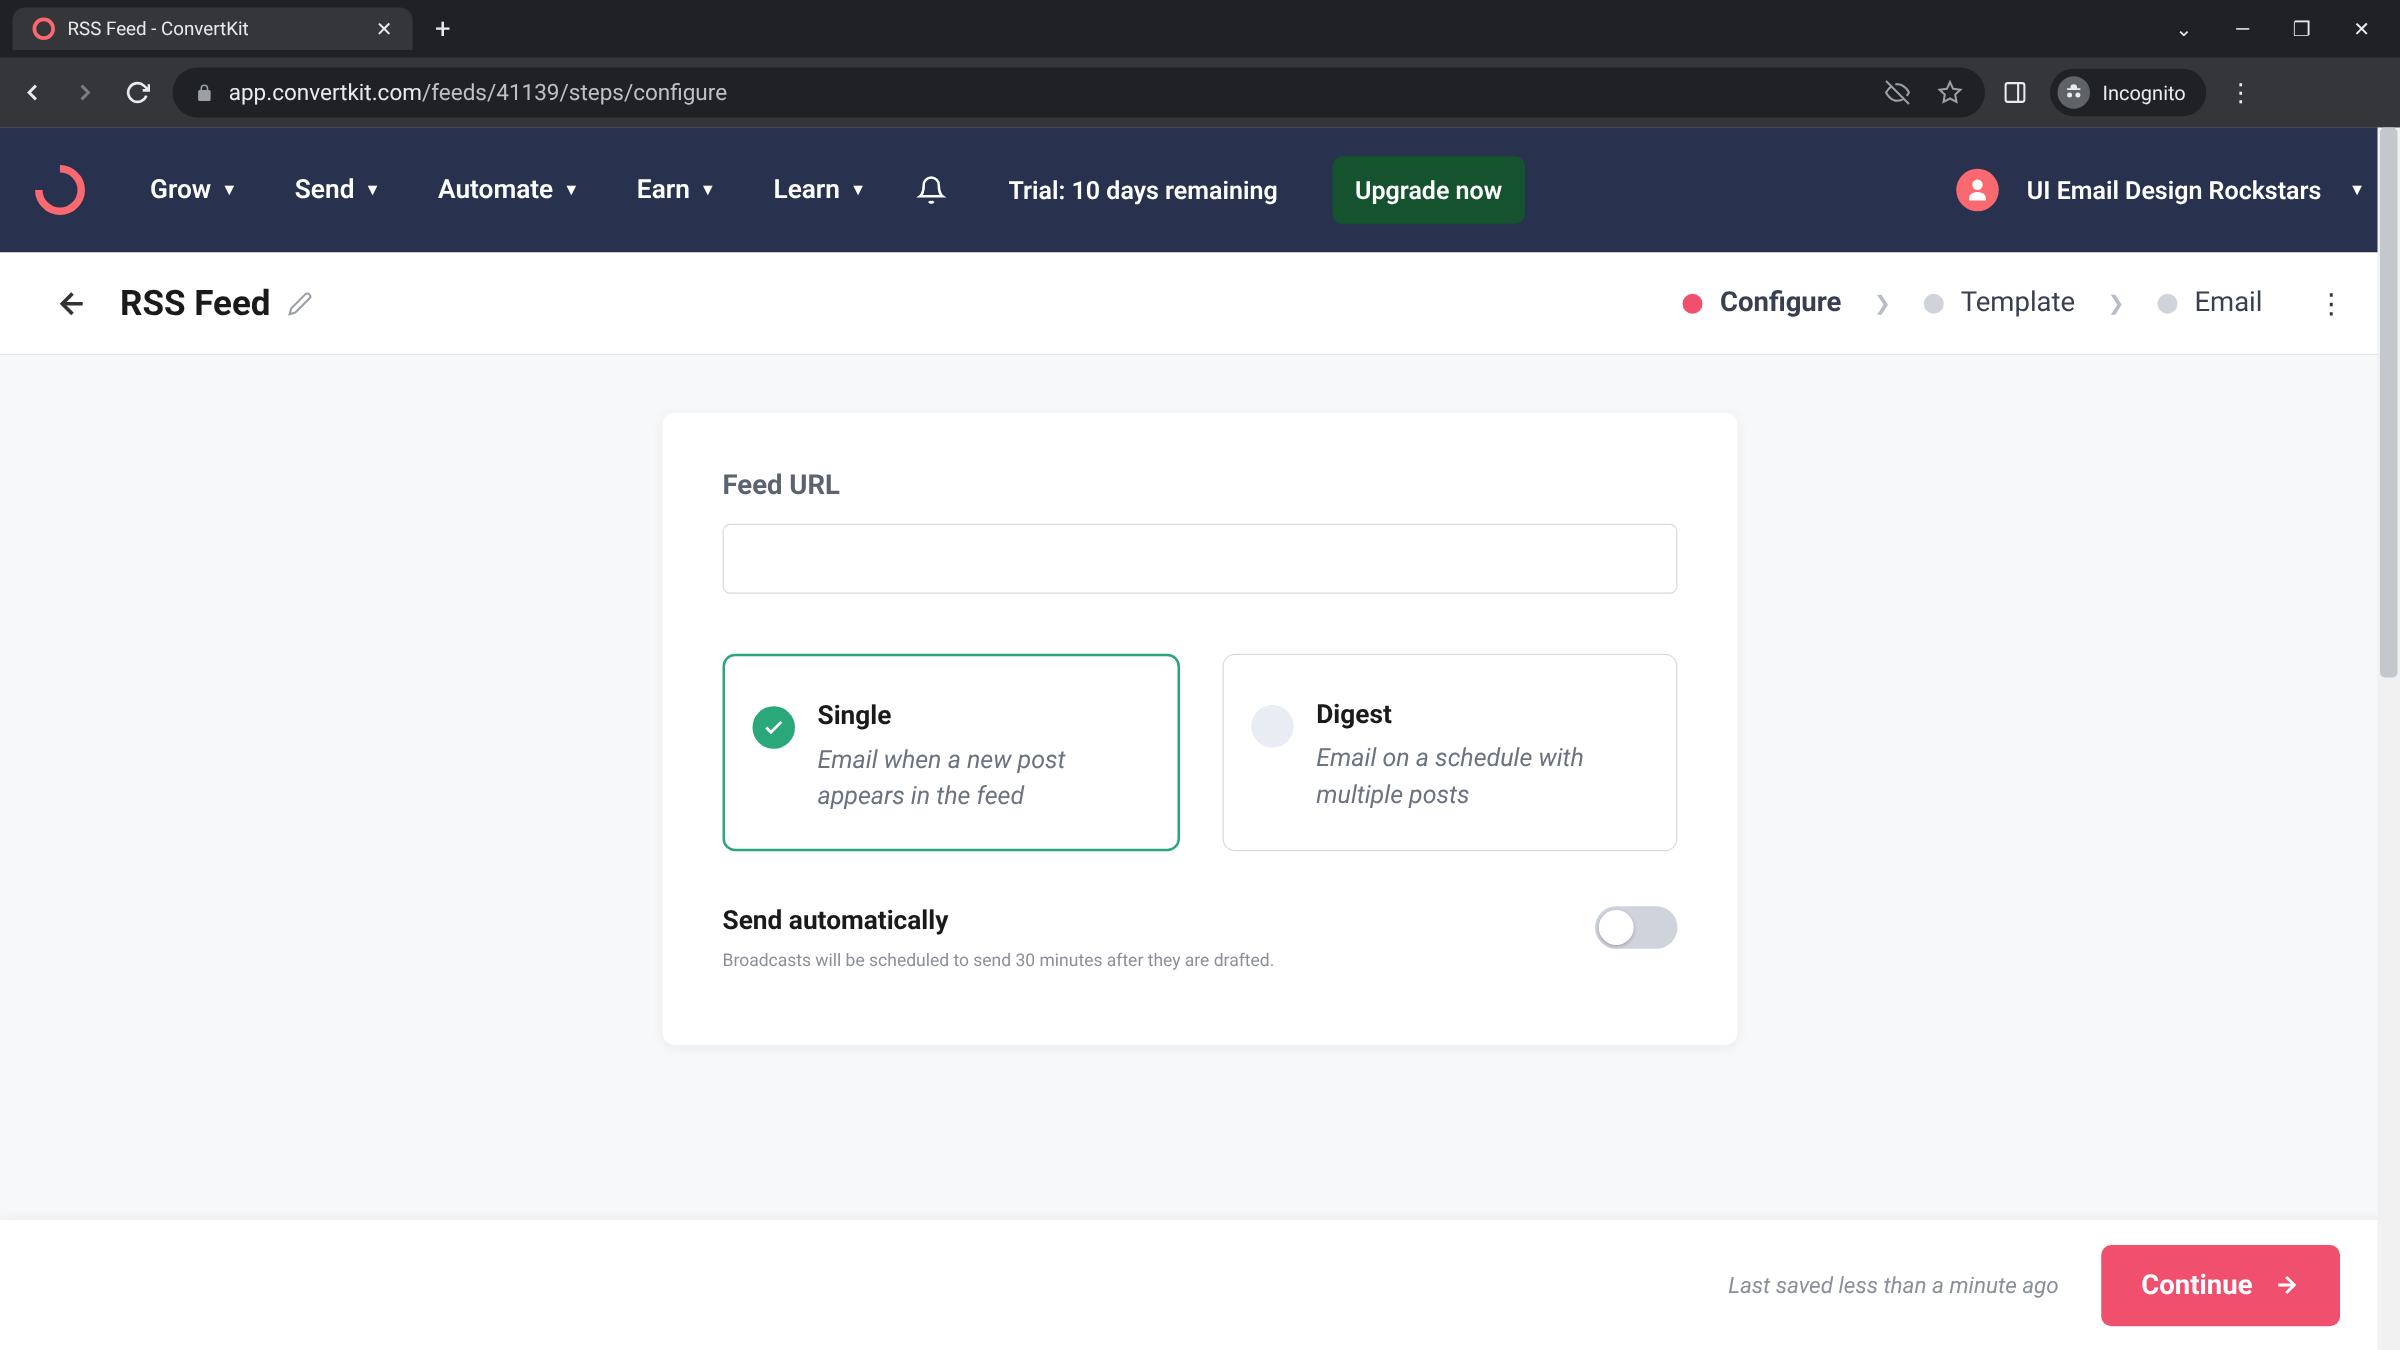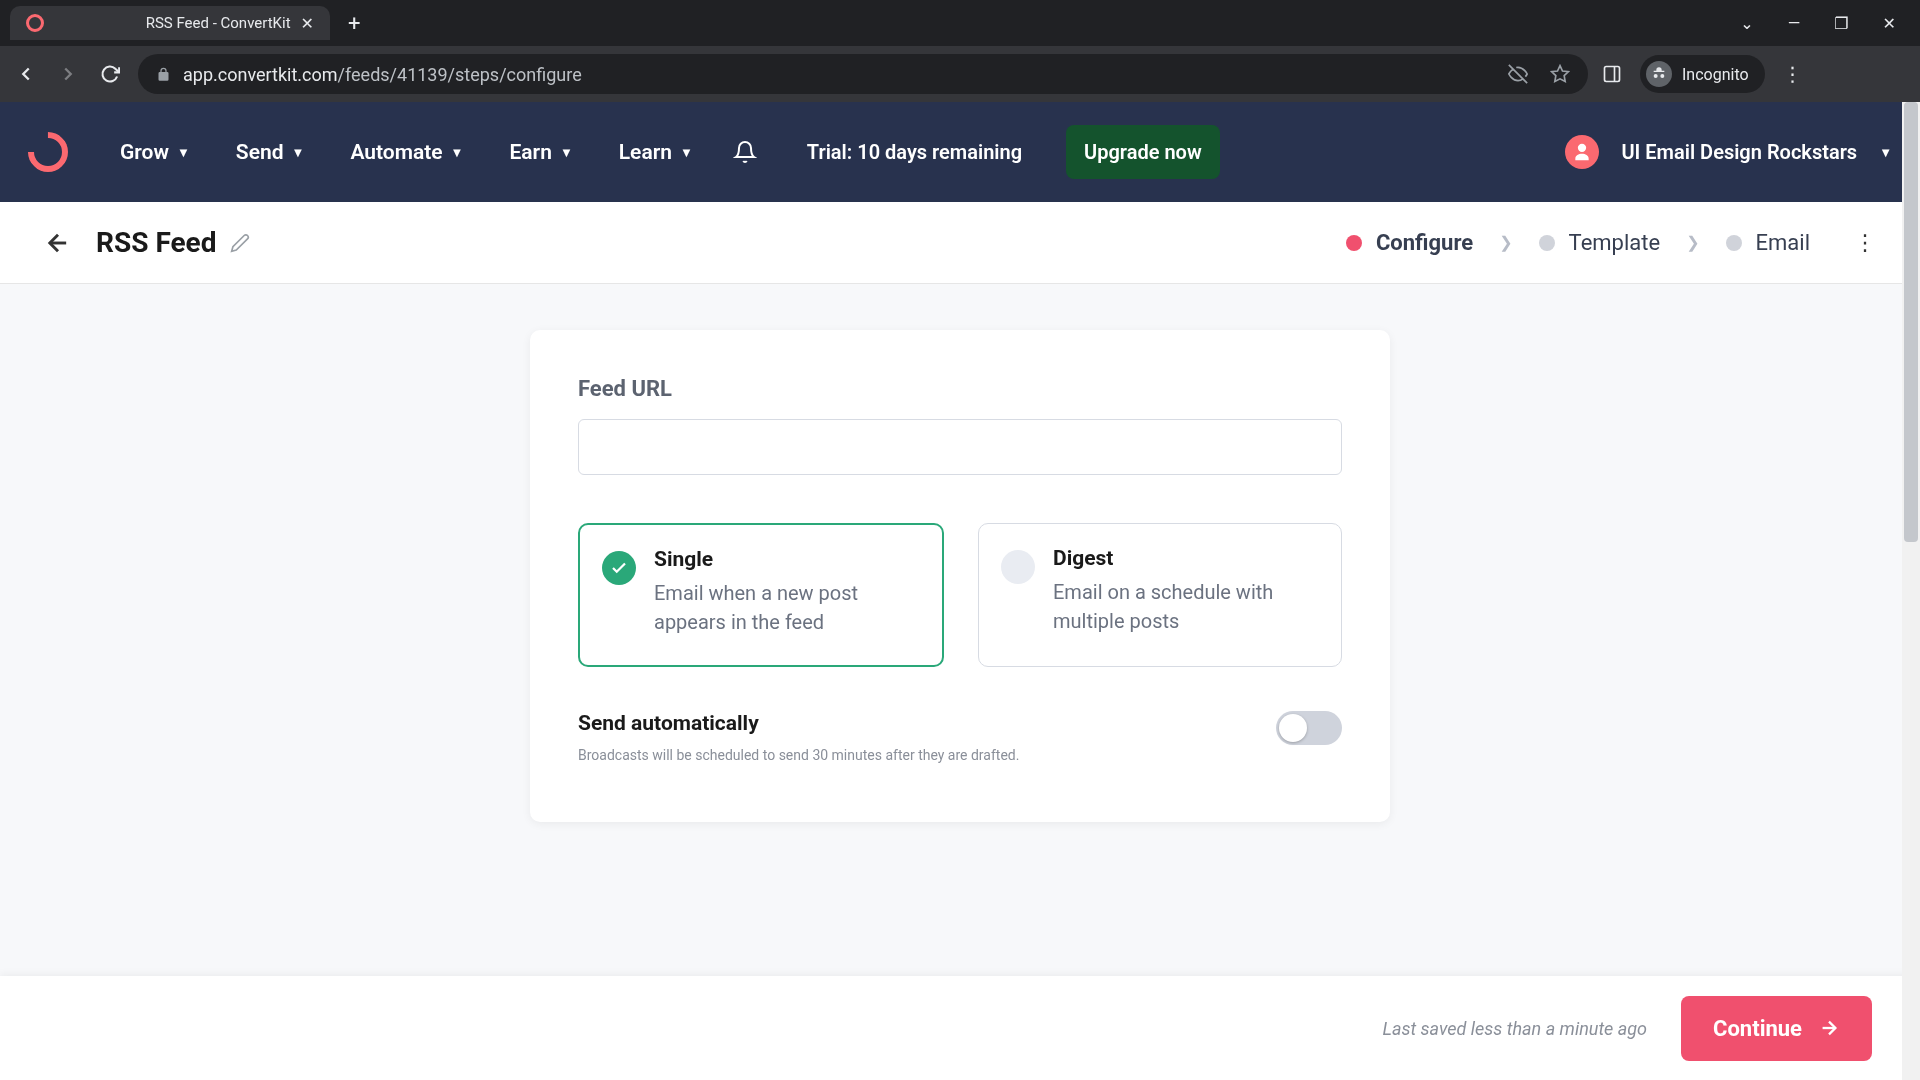--- a/index.html
+++ b/index.html
@@ -1,21 +1,21 @@
 <!DOCTYPE html>
 <html><head>
 <meta charset="utf-8">
 <style>
   * { margin: 0; padding: 0; box-sizing: border-box; font-family: -apple-system, BlinkMacSystemFont, "Segoe UI", Roboto, sans-serif; }
   html, body { width: 1920px; height: 1080px; overflow: hidden; background: #fff; }
 
   
   .browser-chrome { background: #202124; color: #e8eaed; }
   .tab-strip { display: flex; align-items: center; height: 46px; padding-left: 10px; }
-  .tab { display: flex; align-items: center; gap: 10px; background: #35363a; height: 34px; padding: 0 16px; border-radius: 10px 10px 0 0; min-width: 320px; text-align: right; }
+  .tab { display: flex; align-items: center; gap: 10px; background: #35363a; height: 34px; padding: 0 16px; border-radius: 10px 10px 0 0; min-width: 320px; }
   .tab .favicon { width: 18px; height: 18px; border-radius: 50%; border: 3px solid #fb6970; }
   .tab .title { font-size: 15px; color: #e8eaed; flex: 1; }
   .tab .close { color: #e8eaed; font-size: 16px; cursor: pointer; }
   .new-tab { color: #e8eaed; font-size: 22px; margin-left: 18px; cursor: pointer; }
   .window-controls { margin-left: auto; display: flex; gap: 34px; padding-right: 24px; font-size: 16px; }
   .window-controls span { cursor: pointer; }
 
   .address-row { display: flex; align-items: center; height: 56px; background: #35363a; padding: 0 12px; gap: 14px; }
   .nav-btn { width: 28px; height: 28px; display: flex; align-items: center; justify-content: center; cursor: pointer; color: #bdc1c6; font-size: 22px; }
   .nav-btn.disabled { opacity: .4; }
@@ -59,26 +59,26 @@
   .step-sep { color: #b7bcc7; font-size: 16px; }
   .kebab { margin-left: 18px; cursor: pointer; color: #333; font-size: 22px; }
 
   
   .main-area { flex: 1; background: #f7f8fa; overflow: auto; position: relative; }
   .card { background: #fff; border-radius: 10px; box-shadow: 0 2px 10px rgba(0,0,0,.06); width: 860px; margin: 46px auto 0; padding: 46px 48px 56px; }
   .label { font-size: 22px; font-weight: 700; color: #5c6370; margin-bottom: 18px; }
   .text-input { width: 100%; height: 56px; border: 1px solid #d7dbe3; border-radius: 6px; padding: 0 18px; font-size: 18px; }
 
   .options { display: flex; gap: 34px; margin-top: 48px; }
-  .option { flex: 1; border: 1px solid #d7dbe3; border-radius: 10px; padding: 22px 22px 28px; display: flex; gap: 18px; cursor: pointer; }
+  .option { flex: 1; border: 1px solid #d7dbe3; border-radius: 10px; padding: 36px 22px 28px; display: flex; gap: 18px; cursor: pointer; }
   .option.selected { border: 2px solid #2aa879; }
   .radio { width: 34px; height: 34px; border-radius: 50%; background: #e9ecf2; flex-shrink: 0; display: flex; align-items: center; justify-content: center; margin-top: 4px; }
   .option.selected .radio { background: #2aa879; color: #fff; }
   .opt-title { font-size: 21px; font-weight: 700; color: #1a1a1a; margin-bottom: 8px; }
-  .opt-desc { font-size: 20px; color: #6b7280; line-height: 1.45; }
+  .opt-desc { font-size: 20px; color: #6b7280; line-height: 1.45; font-style: italic; }
 
   .switch-row { display: flex; align-items: flex-start; margin-top: 44px; gap: 30px; }
   .switch-text { flex: 1; }
   .switch-label { font-size: 21px; font-weight: 700; color: #1a1a1a; margin-bottom: 10px; }
   .switch-desc { font-size: 14px; color: #8a8f99; line-height: 1.5; max-width: 610px; }
   .toggle { width: 66px; height: 34px; background: #cfd3dc; border-radius: 20px; position: relative; cursor: pointer; }
   .toggle .knob { width: 28px; height: 28px; background: #fff; border-radius: 50%; position: absolute; top: 3px; left: 3px; box-shadow: 0 1px 3px rgba(0,0,0,.25); }
 
   
   .footer { position: absolute; left: 0; right: 0; bottom: 0; height: 104px; background: #fff; display: flex; align-items: center; justify-content: flex-end; padding: 0 48px; gap: 34px; box-shadow: 0 -2px 8px rgba(0,0,0,.05); }

